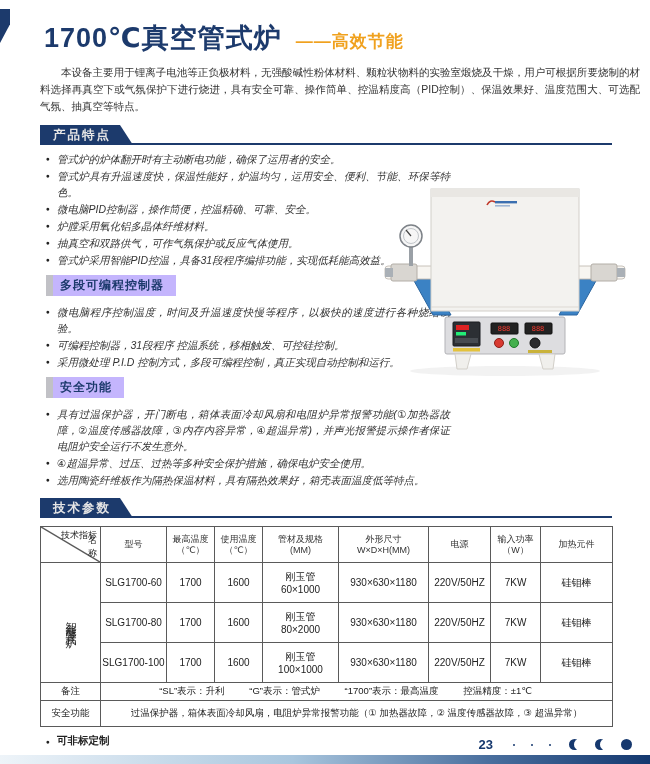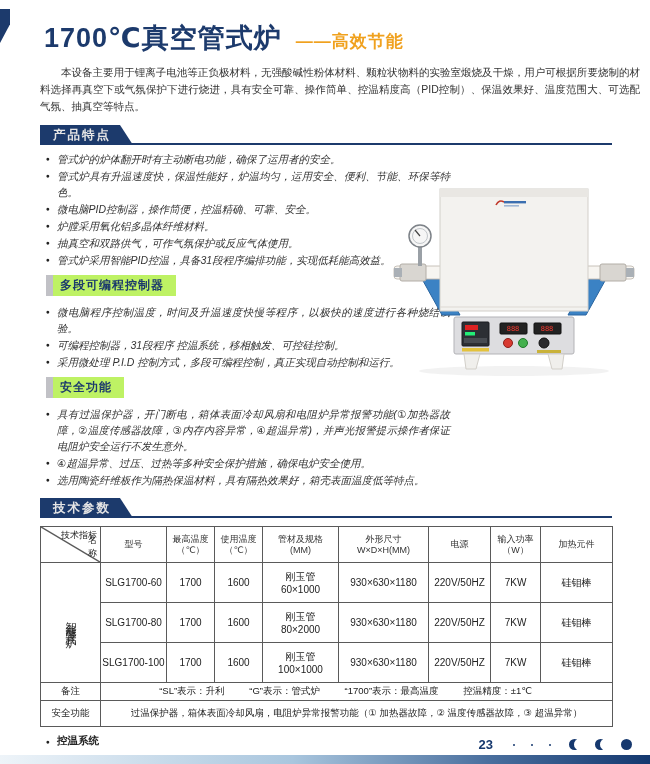--- a/index.html
+++ b/index.html
@@ -40,26 +40,26 @@
   ul.bullets { list-style:none; margin:6px 0 0 6px; }
   ul.bullets li {
     position:relative; font-size:10.5px; line-height:16px; color:#333;
     padding-left:11px; margin-bottom:1px; text-align:justify;font-style:italic;
   }
   ul.bullets li::before {
     content:"●"; position:absolute; left:0; top:0; font-size:6.5px; color:#222; line-height:16px;
   }
   .subheader {
     display:inline-block; margin:6px 0 2px 6px;
-    background:#bef264; border-left:7px solid #c1c1c6;
+    background:#c4b5fd; border-left:7px solid #c1c1c6;
     color:#1c3a6c; font-size:12px; font-weight:bold; letter-spacing:1px;
     padding:2px 12px 2px 7px;
   }
   
-  .furnace-fig { position:absolute; right:2px; top:42px; width:244px; height:214px; }
+  .furnace-fig { position:absolute; right:11px; top:42px; width:244px; height:214px; }
   
   table.tech {
     width:572px; border-collapse:collapse; table-layout:fixed;
     margin-top:8px; font-size:10px; color:#222;
   }
   table.tech td { border:1px solid #5a5a5a; text-align:center; vertical-align:middle; padding:2px 1px; }
   table.tech .hdr { font-size:9px; line-height:11px; color:#333; }
   td.diag { position:relative; height:36px; padding:0; }
   td.diag svg { position:absolute; inset:0; width:100%; height:100%; }
   .diag-top { position:absolute; top:2px; right:3px; font-size:9px; }
@@ -293,21 +293,21 @@
           <span class="note-seg">控温精度：±1℃</span>
         </td>
       </tr>
       <tr>
         <td style="font-size:9.5px; height:26px;">安全功能</td>
         <td colspan="8" class="notes-cell">过温保护器，箱体表面冷却风扇，电阻炉异常报警功能（① 加热器故障，② 温度传感器故障，③ 超温异常）</td>
       </tr>
     </tbody>
       </table>
 
-    <div class="custom-note">控温系统</div>
+    <div class="custom-note">可非标定制</div>
 
     <div class="section-head">
       <span class="ribbon">可选配件</span>
     </div>
 
   </div>
 
   <div class="footer">
     <span class="pageno">23</span>
     <span class="dot"></span>

